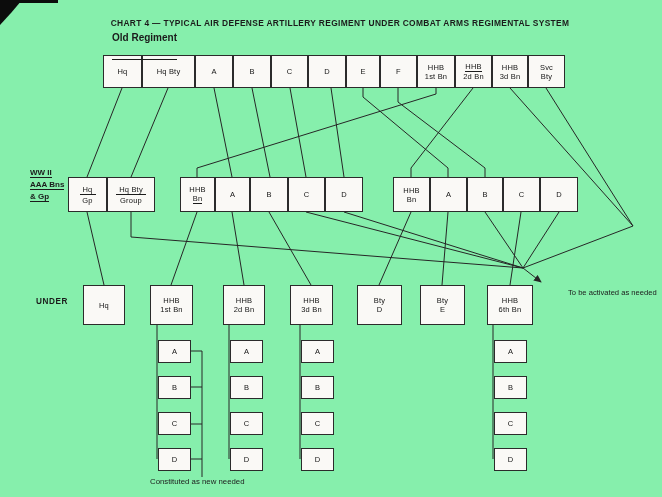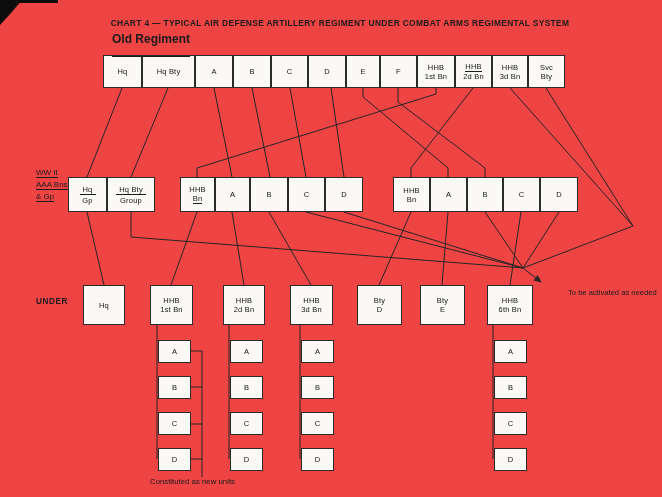--- a/index.html
+++ b/index.html
@@ -1,40 +1,40 @@
 <!DOCTYPE html>
 <html><head>
 <meta charset="utf-8">
 <style>
   html,body{margin:0;padding:0;background:#ffffff;}
   #page{
     position:relative;width:662px;height:497px;overflow:hidden;
-    background:#ef4444;
+    background:#86efac;
     font-family:"Liberation Sans", sans-serif;
     color:#1b1b1b;
   }
   #lines{position:absolute;left:0;top:0;z-index:1;}
   #lines polyline, #lines line{fill:none;stroke:#262626;stroke-width:1;}
   .box{
     position:absolute;z-index:2;box-sizing:border-box;
     background:#faf9f6;border:1px solid #2b2b2b;
     display:flex;flex-direction:column;align-items:center;justify-content:center;
     font-size:7.5px;line-height:9px;text-align:center;color:#151515;
     letter-spacing:0.2px;
   }
   .box span{display:inline-block;}
   .u{border-bottom:1px solid #1b1b1b;}
   .fr{border-bottom:1px solid #1b1b1b;padding:0 3px;margin-bottom:1px;}
   .lbl{position:absolute;z-index:3;white-space:nowrap;}
   #title{
     left:40px;top:18px;width:600px;text-align:center;
     font-size:8.4px;font-weight:700;letter-spacing:0.35px;
   }
-  #old-reg{left:112px;top:32px;font-size:12px;font-weight:700;border-bottom:1px solid #1b1b1b;padding-bottom:10px;}
-  #wwii{left:36px;top:167px;font-size:8px;font-weight:400;line-height:12px;}
+  #old-reg{left:112px;top:32px;font-size:10px;font-weight:700;border-bottom:1px solid #1b1b1b;padding-bottom:16px;}
+  #wwii{left:30px;top:167px;font-size:8px;font-weight:700;line-height:12px;}
   #wwii span{border-bottom:1px solid #1b1b1b;}
   #cars-lbl{left:36px;top:297px;font-size:8.2px;font-weight:700;letter-spacing:0.6px;}
   #act-note{left:568px;top:288px;font-size:7.6px;}
   #con-note{left:150px;top:477px;font-size:7.8px;}
   .scan{position:absolute;background:#0c0c0c;z-index:4;}
   #scan-blob{left:0;top:0;width:22px;height:25px;clip-path:polygon(0 0,100% 0,52% 50%,0 100%);}
   #scan-strip{left:0;top:0;width:58px;height:3px;}
 </style>
 </head>
 <body>
@@ -88,21 +88,21 @@
 
   <div id="title" class="lbl">CHART 4 — TYPICAL AIR DEFENSE ARTILLERY REGIMENT UNDER COMBAT ARMS REGIMENTAL SYSTEM</div>
   <div id="old-reg" class="lbl">Old Regiment</div>
   <div id="wwii" class="lbl">
     <div><span>WW II</span></div>
     <div><span>AAA Bns</span></div>
     <div><span>&amp; Gp</span></div>
   </div>
   <div id="cars-lbl" class="lbl">UNDER</div>
   <div id="act-note" class="lbl">To be activated as needed</div>
-  <div id="con-note" class="lbl">Constituted as new units</div>
+  <div id="con-note" class="lbl">Constituted as new needed</div>
 
   <div id="scan-blob" class="scan"></div>
   <div id="scan-strip" class="scan"></div>
 
 <div class="box" style="left: 103px; top: 55px; width: 39px; height: 33px;">
       <span>Hq</span>
     </div>
     <div class="box" style="left: 142px; top: 55px; width: 53px; height: 33px;">
       <span>Hq Bty</span>
     </div>

